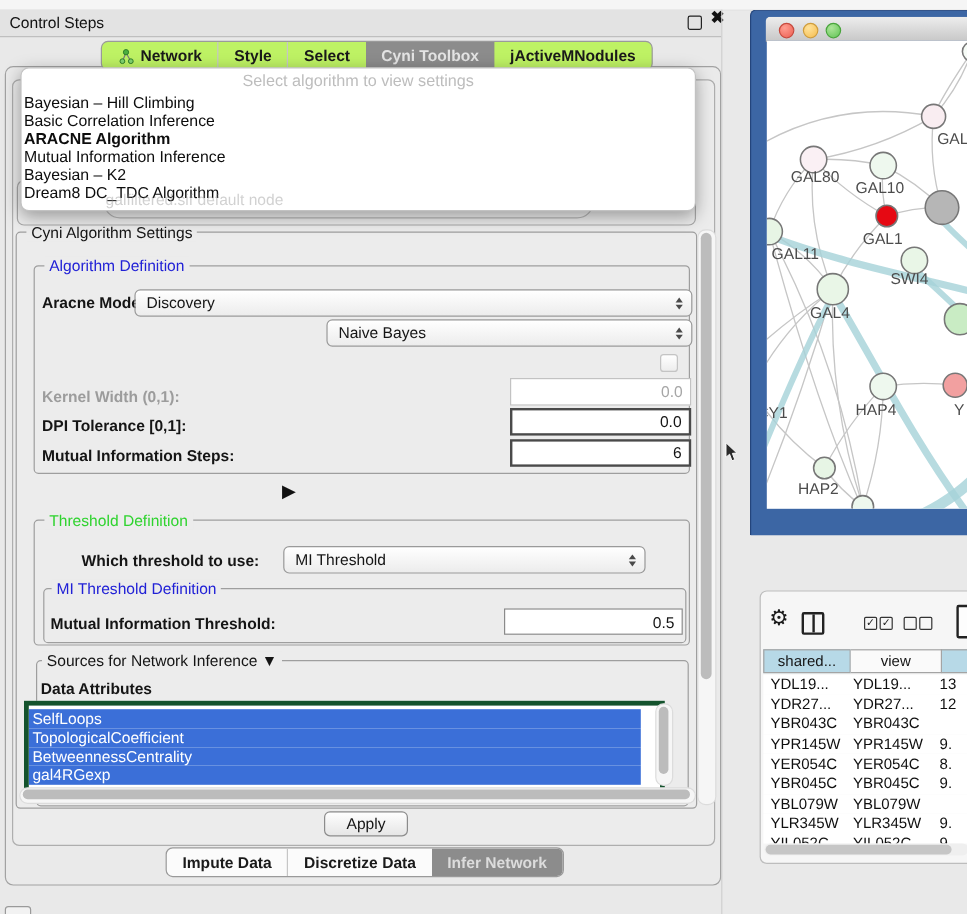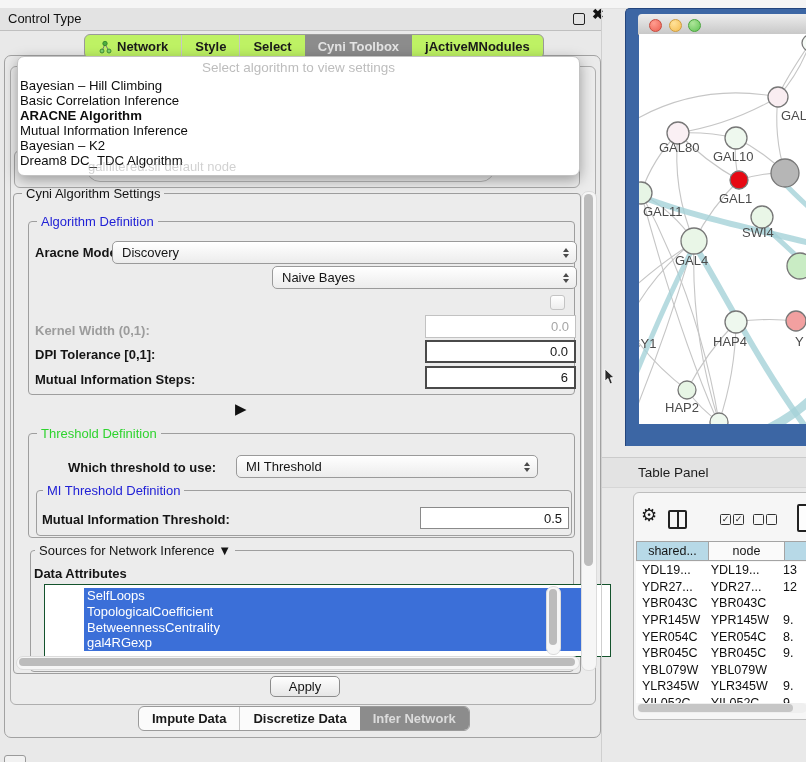--- a/index.html
+++ b/index.html
@@ -51,21 +51,21 @@
   .tri-u{width:0;height:0;border-left:3.5px solid transparent;border-right:3.5px solid transparent;border-bottom:4.5px solid #4a4a4a;}
   .tri-d{width:0;height:0;border-left:3.5px solid transparent;border-right:3.5px solid transparent;border-top:4.5px solid #4a4a4a;}
   .numin{position:absolute;background:#fff;font-size:13px;display:flex;align-items:center;justify-content:flex-end;padding-right:6px;}
   .numin.strong{border:2px solid #4a4a4a;}
   .numin.thin{border:1px solid #8a8a8a;}
   .numin.dis{border:1px solid #c2c2c2;color:#a6a6a6;}
   .checkbox{position:absolute;width:13px;height:13px;border:1px solid #c4c4c4;border-radius:3px;background:linear-gradient(#fff,#ededed);}
   .arrow-glyph{position:absolute;font-size:13px;color:#111;}
 
   
-  .attr-list{left:44px;top:584px;width:526px;height:71px;background:#fff;border:1px solid #14532d;overflow:hidden;padding-left:39px;}
+  .attr-list{left:20px;top:584px;width:526px;height:71px;background:#fff;border:4px solid #14532d;overflow:hidden;}
   .attr-item{margin:0;height:15.8px;line-height:15.8px;font-size:13px;padding-left:3px;width:507px;}
   .attr-item.sel{background:#3b6fd8;color:#fff;}
   .attr-item:first-child{margin-top:3px;}
 
   
   .track{position:absolute;background:#f6f6f6;border:1px solid #dcdcdc;border-radius:7px;}
   .thumb{position:absolute;background:#bcbcbc;border-radius:6px;}
 
   
   .apply{left:270px;top:676px;width:68px;height:19px;border:1px solid #8c8c8c;border-radius:5px;
@@ -111,21 +111,21 @@
   .tp-hscroll .thumb{left:1px;top:1px;width:155px;height:8px;background:#c6c6c6;}
 </style>
 </head>
 <body>
 
 <div class="screen">
 
   <div class="abs app-top"></div>
 
   <div class="abs titlebar">
-    <div class="t">Control Type</div>
+    <div class="t">Control Steps</div>
   </div>
   <div class="float-btn"></div>
   <div class="close-btn">✖</div>
 
   <div class="abs boxA"></div>
   <div class="abs boxB"></div>
   <div class="abs peek-group"></div>
   <div class="abs peek-combo"></div>
 
   <div class="abs tabbar">
@@ -323,36 +323,33 @@
           <text x="103" y="203" fill="#4c4c4c" font-size="13" font-family="&quot;Liberation Sans&quot;, sans-serif">SWI4</text>
           <text x="36" y="231" fill="#4c4c4c" font-size="13" font-family="&quot;Liberation Sans&quot;, sans-serif">GAL4</text>
           <text x="-18" y="314" fill="#4c4c4c" font-size="13" font-family="&quot;Liberation Sans&quot;, sans-serif">GCY1</text>
           <text x="74" y="312" fill="#4c4c4c" font-size="13" font-family="&quot;Liberation Sans&quot;, sans-serif">HAP4</text>
           <text x="156" y="312" fill="#4c4c4c" font-size="13" font-family="&quot;Liberation Sans&quot;, sans-serif">Y</text>
           <text x="26" y="378" fill="#4c4c4c" font-size="13" font-family="&quot;Liberation Sans&quot;, sans-serif">HAP2</text>
         </svg>
     </div>
   </div>
 
-  <div class="abs tp-strip">
-    <div class="t">Table Panel</div>
-  </div>
   <div class="abs tp-box">
     <div class="gear">⚙</div>
     <div class="cols-ico">
         <i></i>
       </div>
     <div class="ck" style="left:86px;">✓</div>
     <div class="ck" style="left:99px;">✓</div>
     <div class="ck" style="left:119px;"></div>
     <div class="ck" style="left:132px;"></div>
     <div class="partial-ico"></div>
     <div class="thead">
       <div class="th hl" style="width:71px;">shared...</div>
-      <div class="th" style="width:75px;">node</div>
+      <div class="th" style="width:75px;">view</div>
       <div class="th hl" style="width:60px;"></div>
     </div>
     <div class="tbody">
         <div class="tr">
           <div class="td" style="width: 71px;">YDL19...</div>
           <div class="td" style="width: 75px;">YDL19...</div>
           <div class="td" style="width: 60px;">13</div>
         </div>
         <div class="tr">
           <div class="td" style="width: 71px;">YDR27...</div>

